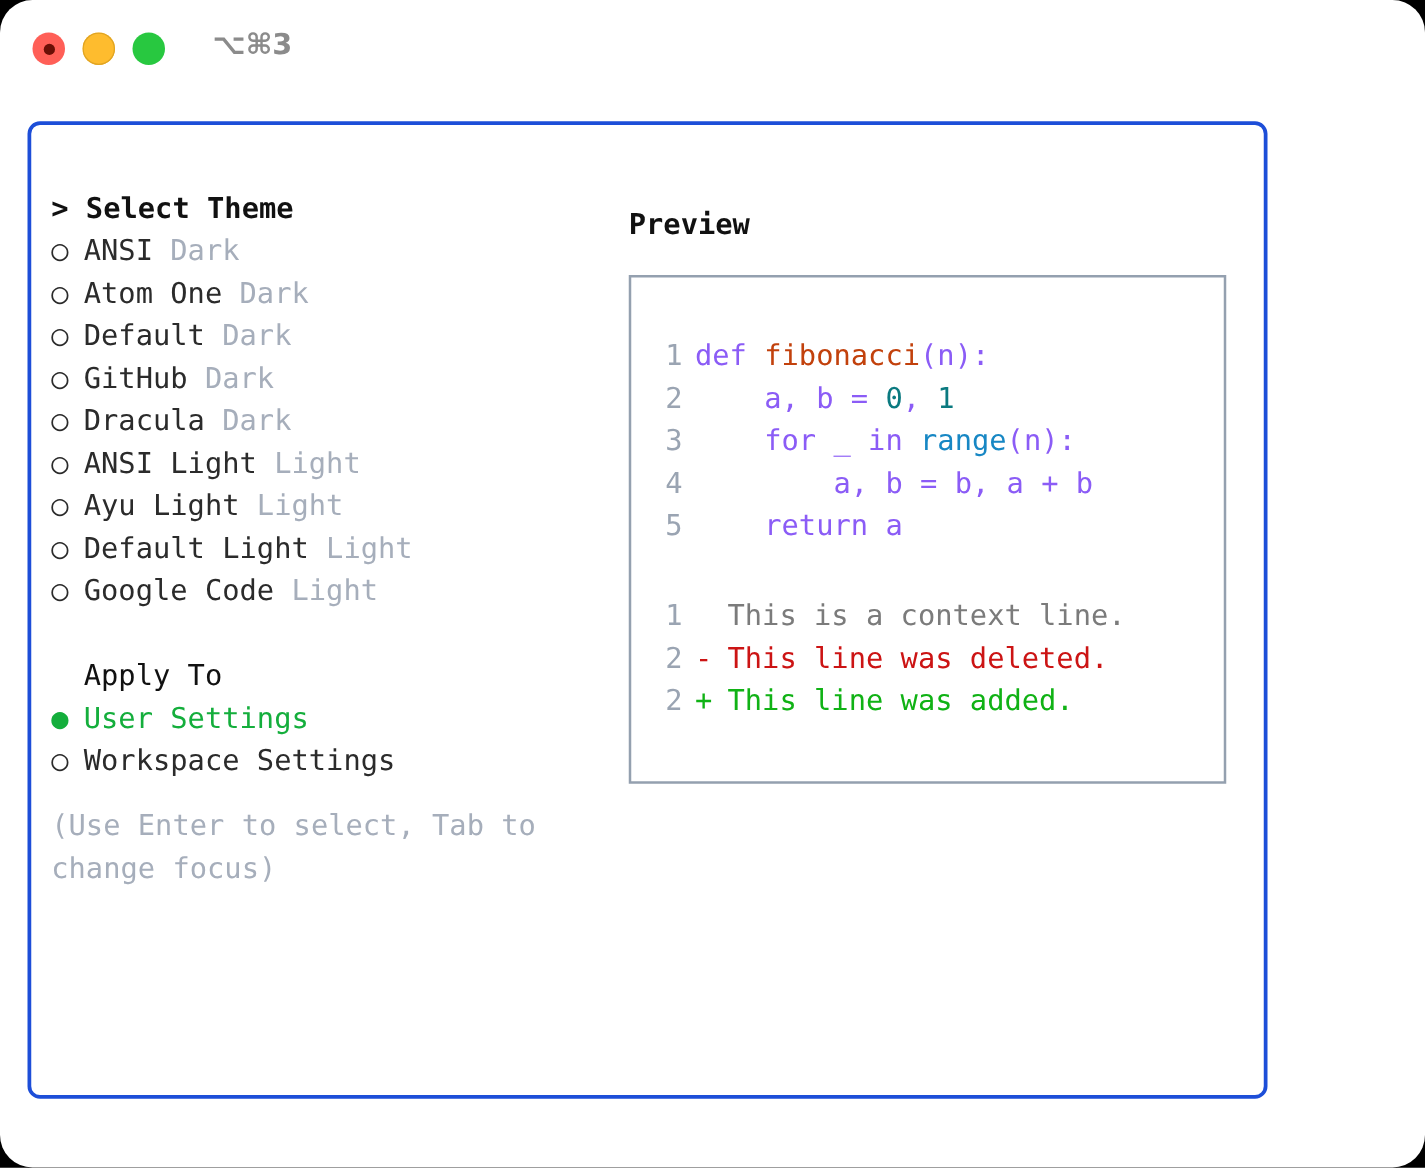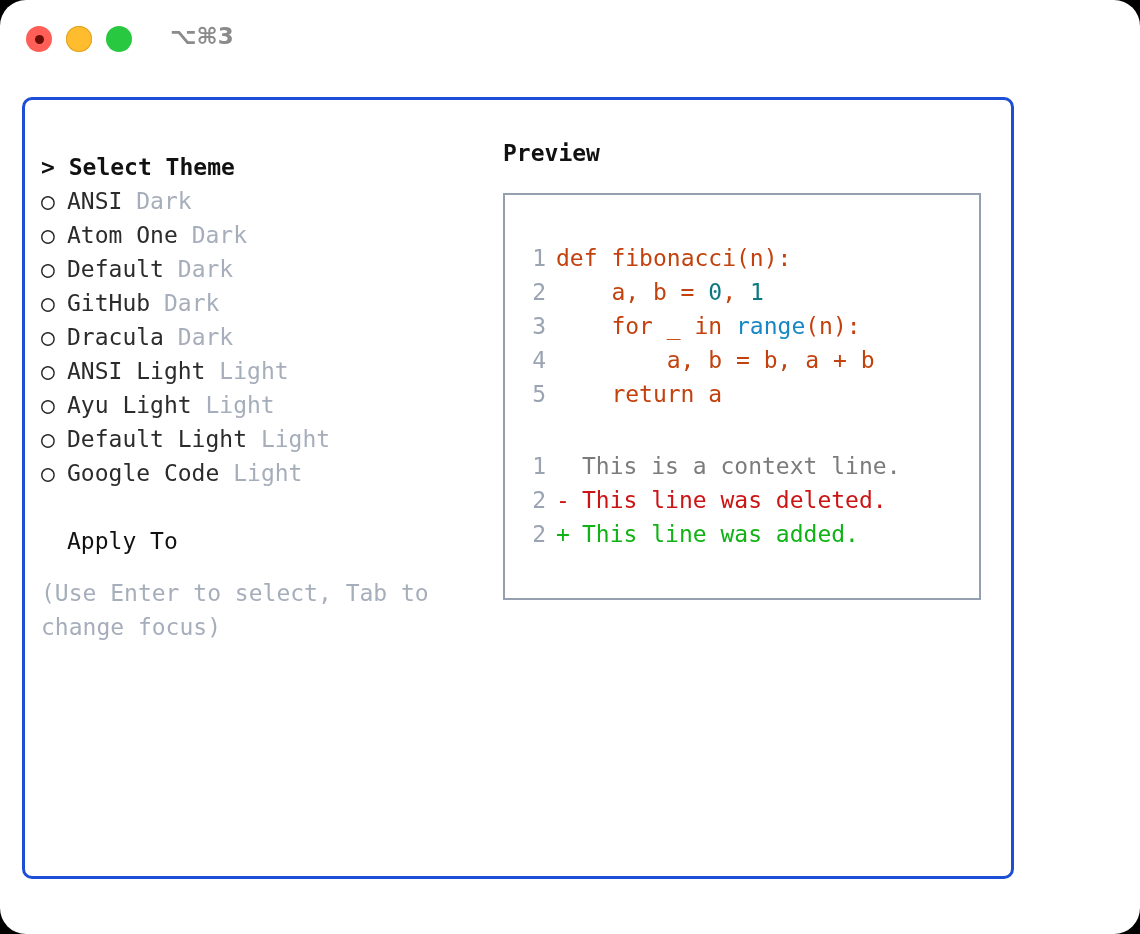--- a/index.html
+++ b/index.html
@@ -146,21 +146,21 @@
     line-height: 34px;
     color: #a6aebb;
     width: 400px;
     white-space: pre-wrap;
   }
 
   
   .right-col {
     position: absolute;
     left: 478px;
-    top: 36px;
+    top: 63px;
     width: 500px;
   }
 
   .preview-box {
     margin-top: 23px;
     width: 478px;
     height: 407px;
     border: 2px solid #94a0af;
     box-sizing: border-box;
     background: #ffffff;
@@ -176,21 +176,21 @@
     white-space: pre;
   }
   .code-line { white-space: pre; }
   .ln {
     color: #9aa4b2;
     display: inline-block;
     width: 26px;
     text-align: right;
     margin-right: 10px;
   }
-  .tok-plain   { color: #c2410c; text-align: center; }
+  .tok-plain   { color: #8b5cf6; text-align: center; }
   .tok-func    { color: #c2410c; }
   .tok-num     { color: #0b7a80; }
   .tok-builtin { color: #1787c4; }
 
   .diff {
     position: absolute;
     left: 15px;
     top: 254px;
     font-size: 23px;
     line-height: 34px;
@@ -233,20 +233,24 @@
             <div class="opt"><span class="marker">○</span><span class="opt-label">ANSI Light</span> <span class="variant">Light</span></div>
             <div class="opt"><span class="marker">○</span><span class="opt-label">Ayu Light</span> <span class="variant">Light</span></div>
             <div class="opt"><span class="marker">○</span><span class="opt-label">Default Light</span> <span class="variant">Light</span></div>
             <div class="opt"><span class="marker">○</span><span class="opt-label">Google Code</span> <span class="variant">Light</span></div>
           </div>
 
         <div class="spacer-line"></div>
 
         <div class="apply-title">Apply To</div>
 
+        <div class="opt-list" id="apply-list">
+            <div class="opt selected"><span class="marker on">●</span><span class="opt-label">User Settings</span></div>
+            <div class="opt"><span class="marker">○</span><span class="opt-label">Workspace Settings</span></div>
+          </div>
 
         <div class="hint">(Use Enter to select, Tab to change focus)</div>
       </div>
 
       <div class="right-col">
         <div class="section-title">Preview</div>
 
         <div class="preview-box">
           <div class="code" id="code-block"><div class="code-line"><span class="ln">1</span><span class="tok-plain">def </span><span class="tok-func">fibonacci</span><span class="tok-plain">(n):</span></div><div class="code-line"><span class="ln">2</span><span class="tok-plain">    a, b = </span><span class="tok-num">0</span><span class="tok-plain">, </span><span class="tok-num">1</span></div><div class="code-line"><span class="ln">3</span><span class="tok-plain">    for _ in </span><span class="tok-builtin">range</span><span class="tok-plain">(n):</span></div><div class="code-line"><span class="ln">4</span><span class="tok-plain">        a, b = b, a + b</span></div><div class="code-line"><span class="ln">5</span><span class="tok-plain">    return a</span></div></div>
           <div class="diff" id="diff-block"><div class="code-line"><span class="ln">1</span><span class="diff-sign diff-ctx"> </span><span class="diff-ctx">This is a context line.</span></div><div class="code-line"><span class="ln">2</span><span class="diff-sign diff-del">-</span><span class="diff-del">This line was deleted.</span></div><div class="code-line"><span class="ln">2</span><span class="diff-sign diff-add">+</span><span class="diff-add">This line was added.</span></div></div>

